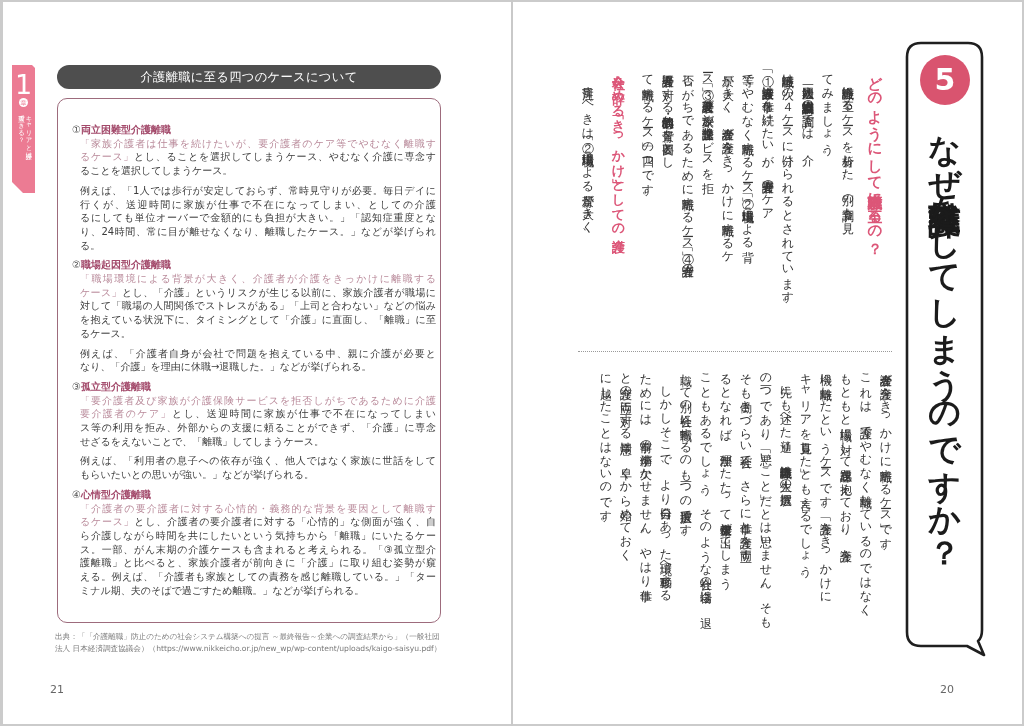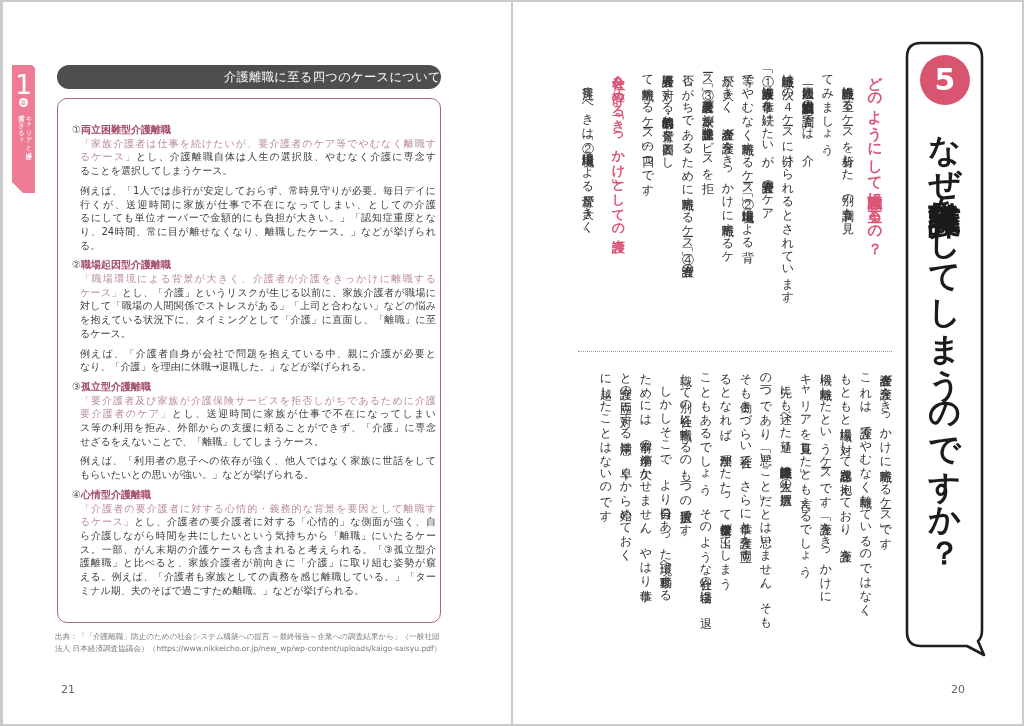--- a/index.html
+++ b/index.html
@@ -22,21 +22,21 @@
   .ch-num { position: absolute; left: 0; top: 5px; width: 23px; text-align: center;
     color: #fff; font-size: 27px; line-height: 30px; }
   .ch-label { position: absolute; left: 7px; top: 33px; width: 9px; height: 9px; border-radius: 50%;
     background: #fff; color: #ec7b93; font-size: 6px; line-height: 9px; text-align: center; }
   .ch-title { position: absolute; right: 3px; top: 46px; writing-mode: vertical-rl;
     font-size: 6.4px; line-height: 7.6px; color: #fff; white-space: nowrap; }
 
   .box-header {
     position: absolute; left: 57px; top: 65px; width: 384px; height: 24px;
     border-radius: 12px; background: #4e4e4e; color: #ffffff;
-    font-size: 12.3px; line-height: 24px; text-align: right; letter-spacing: 0.3px;
+    font-size: 12.3px; line-height: 24px; text-align: center; letter-spacing: 0.3px;
   }
   .box {
     position: absolute; left: 57px; top: 98px; width: 384px; height: 525px;
     box-sizing: border-box; border: 1.5px solid #9d6b7c; border-radius: 10px;
   }
   .cases { position: absolute; left: 72px; top: 123px; width: 370px;
     font-size: 10px; line-height: 13.7px; color: #3b3b3b; }
   .case + .case { margin-top: 6px; }
   .case-heading { white-space: nowrap; font-weight: bold; }
   .case-num { color: #555555; font-weight: normal; }
@@ -44,21 +44,21 @@
   .case-def, .case-ex { padding-left: 8px; width: 356px; }
   .case-ex > .line:first-child { margin-top: 6px; }
   .line { white-space: nowrap; }
   .case-def .line:not(:last-child), .case-ex .line:not(:last-child) {
     text-align: justify; text-align-last: justify;
   }
   .q { color: #b98a9a; }
 
   .source-note { position: absolute; left: 55px; top: 631px; font-size: 7.6px; line-height: 12px;
     color: #7a7a7a; white-space: nowrap; }
-  .page-num { position: absolute; top: 683px; font-size: 11px; color: #666; margin-left: 11px; }
+  .page-num { position: absolute; top: 683px; font-size: 11px; color: #666; }
   .page-num.left { left: 50px; }
   .page-num.right { left: 940px; }
 
   
   .title-frame { position: absolute; left: 0; top: 0; pointer-events: none; }
   .section-number { position: absolute; left: 920px; top: 55px; width: 50px; height: 50px;
     line-height: 50px; text-align: center; color: #fff; font-size: 30px; font-weight: bold; }
   .title-text { position: absolute; left: 929px; top: 112px; writing-mode: vertical-rl;
     text-orientation: upright; font-size: 32px; line-height: 32px; letter-spacing: -2px;
     font-weight: bold; color: #1b1b1b; white-space: nowrap; }
@@ -92,21 +92,21 @@
 
   <div class="box-header">介護離職に至る四つのケースについて</div>
   <div class="box"></div>
 
   <div class="cases">
 
       <div class="case">
         <div class="case-heading"><span class="case-num">①</span><span class="case-label">両立困難型介護離職</span></div>
         <div class="case-def">
           <div class="line"><span class="q">「家族介護者は仕事を続けたいが、要介護者のケア等でやむなく離職す</span><span></span></div>
-          <div class="line"><span class="q">るケース」</span><span>とし、介護離職自体は人生の選択肢、やむなく介護に専念す</span></div>
+          <div class="line"><span class="q">るケース」</span><span>とし、ることを選択してしまうケース、やむなく介護に専念す</span></div>
           <div class="line"><span class="q"></span><span>ることを選択してしまうケース。</span></div>
         </div>
         <div class="case-ex">
           <div class="line">例えば、「1人では歩行が安定しておらず、常時見守りが必要。毎日デイに</div>
           <div class="line">行くが、送迎時間に家族が仕事で不在になってしまい、としての介護</div>
           <div class="line">るにしても単位オーバーで金額的にも負担が大きい。」「認知症重度とな</div>
           <div class="line">り、24時間、常に目が離せなくなり、離職したケース。」などが挙げられ</div>
           <div class="line">る。</div>
         </div>
       </div>

